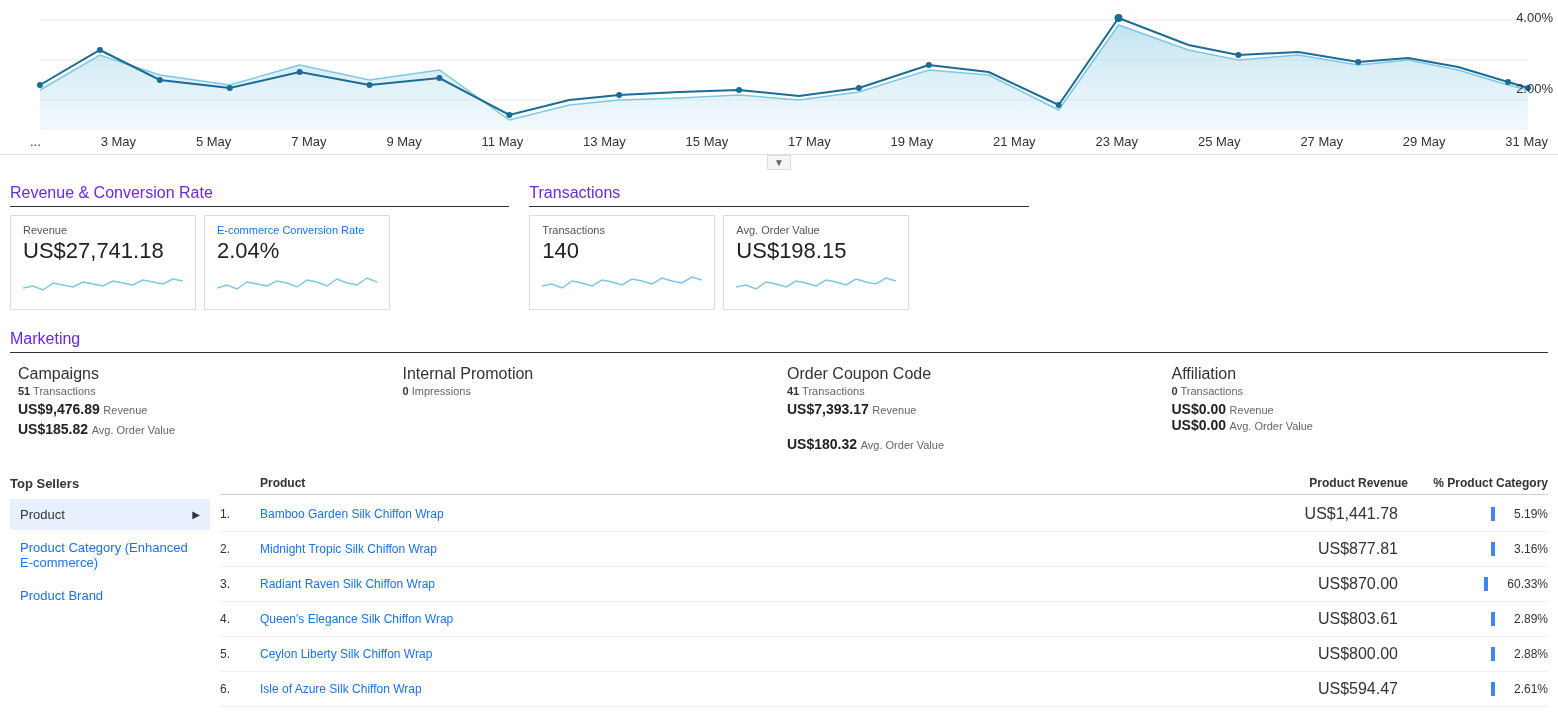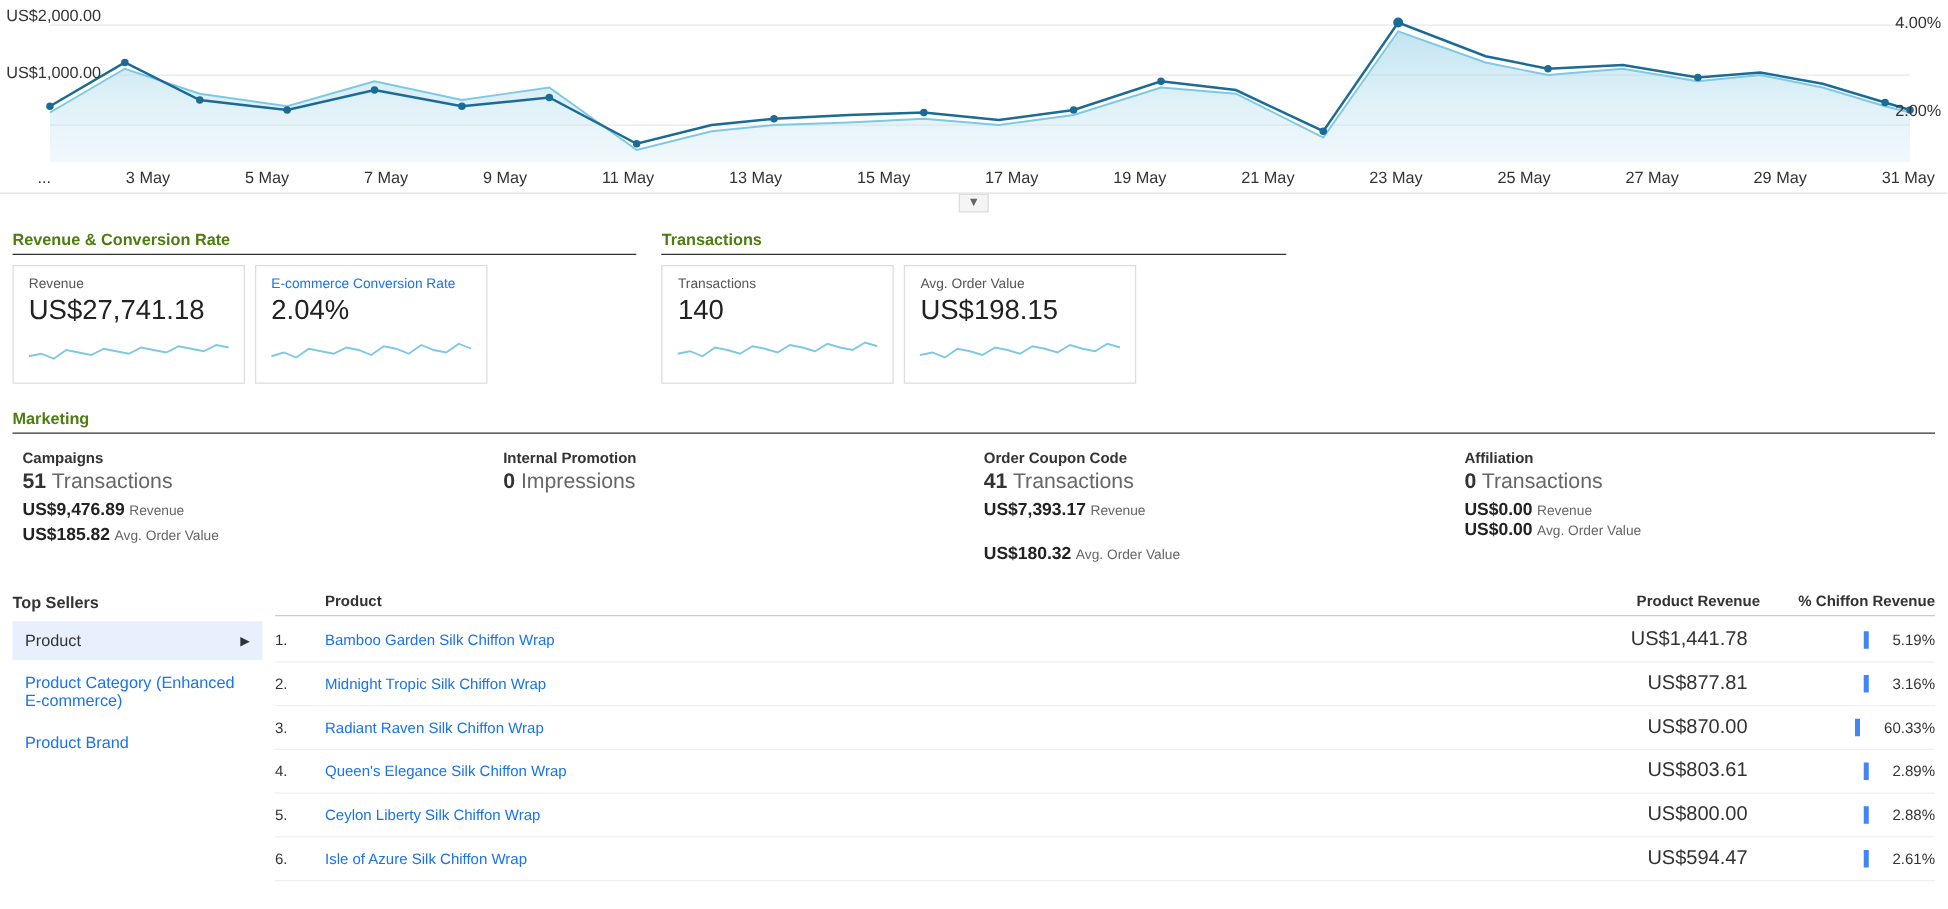--- a/index.html
+++ b/index.html
@@ -45,23 +45,23 @@
       width: 100%;
       height: 130px;
       display: block;
     }
 
     .metrics-section {
       padding: 10px 10px 5px 10px;
     }
 
     .section-title {
-      font-size: 13px;
-      font-weight: bold;
-      color: #4d7c0f;
+      font-size: 16px;
+      font-weight: normal;
+      color: #6d28d9;
       border-bottom: 1px solid #333;
       padding-bottom: 4px;
       margin-bottom: 8px;
     }
 
     .metrics-row {
       display: flex;
       gap: 0;
       margin-bottom: 10px;
     }
@@ -102,28 +102,28 @@
       grid-template-columns: 1fr 1fr 1fr 1fr;
       gap: 0;
       margin-top: 6px;
     }
 
     .marketing-item {
       padding: 4px 8px;
     }
 
     .mkt-title {
-      font-size: 12px;
-      font-weight: bold;
+      font-size: 16px;
+      font-weight: normal;
       color: #333;
       margin-bottom: 2px;
     }
 
     .mkt-sub {
-      font-size: 17px;
+      font-size: 11px;
       color: #666;
       margin-bottom: 2px;
     }
     .mkt-sub strong { color: #333; font-weight: bold; }
 
     .mkt-revenue {
       font-size: 14px;
       font-weight: bold;
       color: #222;
       margin-bottom: 1px;
@@ -260,24 +260,20 @@
       background: #f5f5f5;
       border: 1px solid #ddd;
       padding: 1px 6px;
       cursor: pointer;
     }
   </style>
 </head>
 <body>
 
 <div class="chart-area">
-  <div class="chart-y-labels">
-    <span>US$2,000.00</span>
-    <span>US$1,000.00</span>
-  </div>
   <div class="chart-right-labels">
     <span>4.00%</span>
     <span>2.00%</span>
   </div>
   <svg class="chart-svg" viewBox="0 0 1540 130" preserveAspectRatio="none">
 
     <defs>
       <linearGradient id="areaGrad" x1="0" y1="0" x2="0" y2="1">
         <stop offset="0%" stop-color="#a8d8ea" stop-opacity="0.7"></stop>
         <stop offset="100%" stop-color="#d0eaf5" stop-opacity="0.3"></stop>
@@ -455,21 +451,21 @@
     <div class="seller-item">
       <span>Product Brand</span>
     </div>
   </div>
 
   <div class="products-panel">
     <div class="products-header">
       <div class="col-num"></div>
       <div class="col-product">Product</div>
       <div class="col-revenue">Product Revenue</div>
-      <div class="col-pct">% Chiffon Revenue</div>
+      <div class="col-pct">% Product Category</div>
     </div>
 
     <div class="product-row">
       <div class="col-num">1.</div>
       <div class="col-name">Bamboo Garden Silk Chiffon Wrap</div>
       <div class="col-revenue">US$1,441.78</div>
       <div class="col-pct">
         <div class="pct-bar-container"></div>
         <span class="pct-value">5.19%</span>
       </div>

